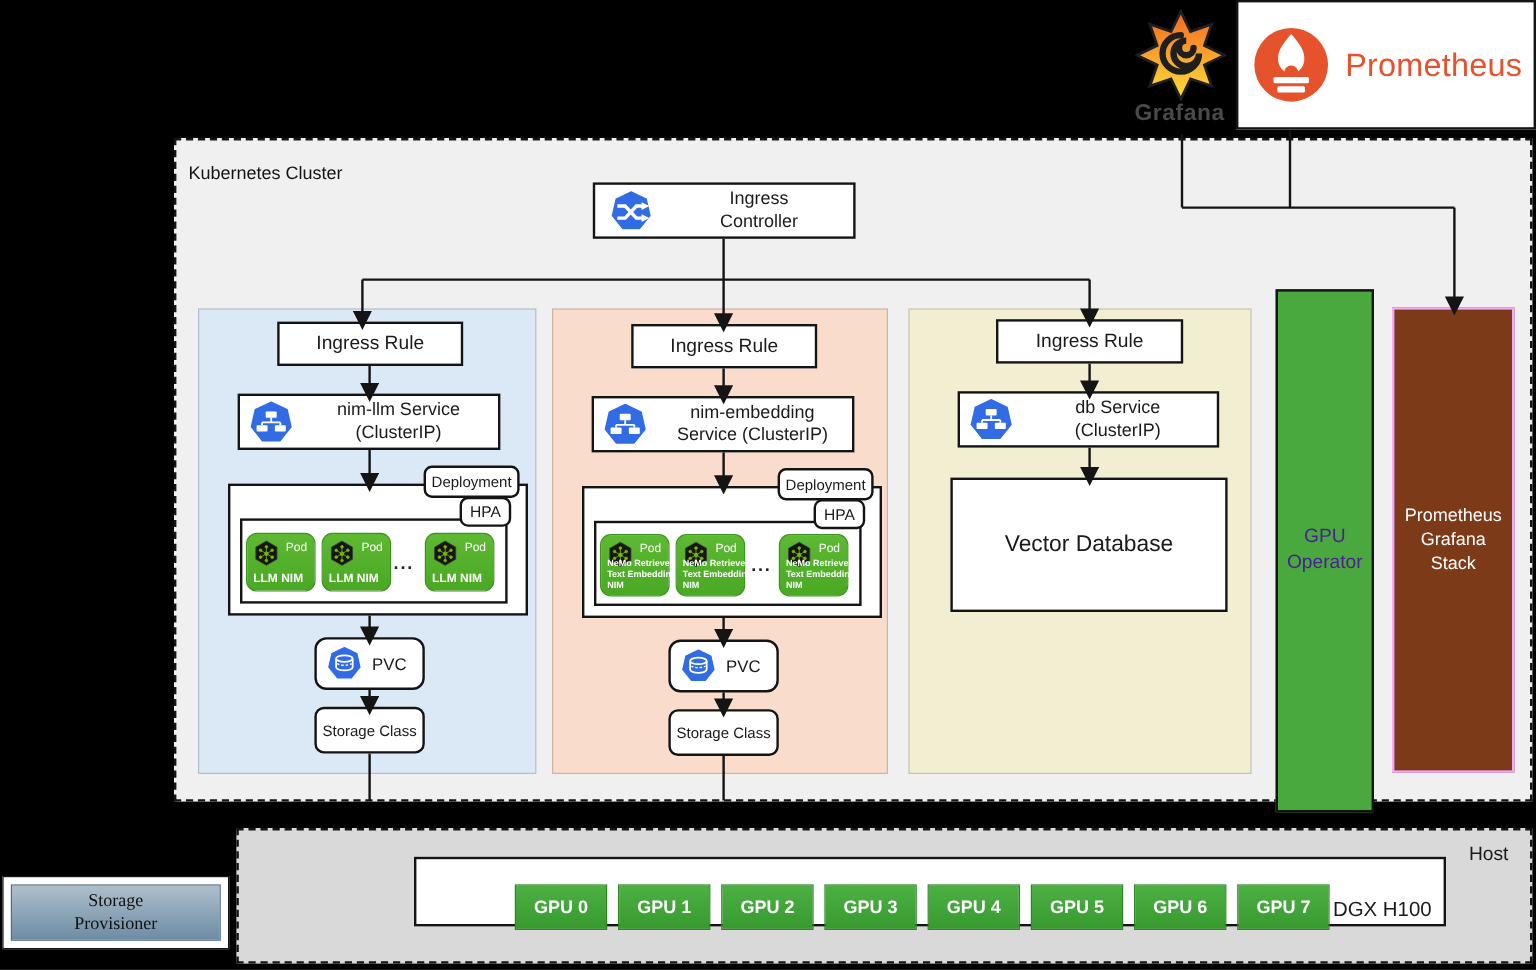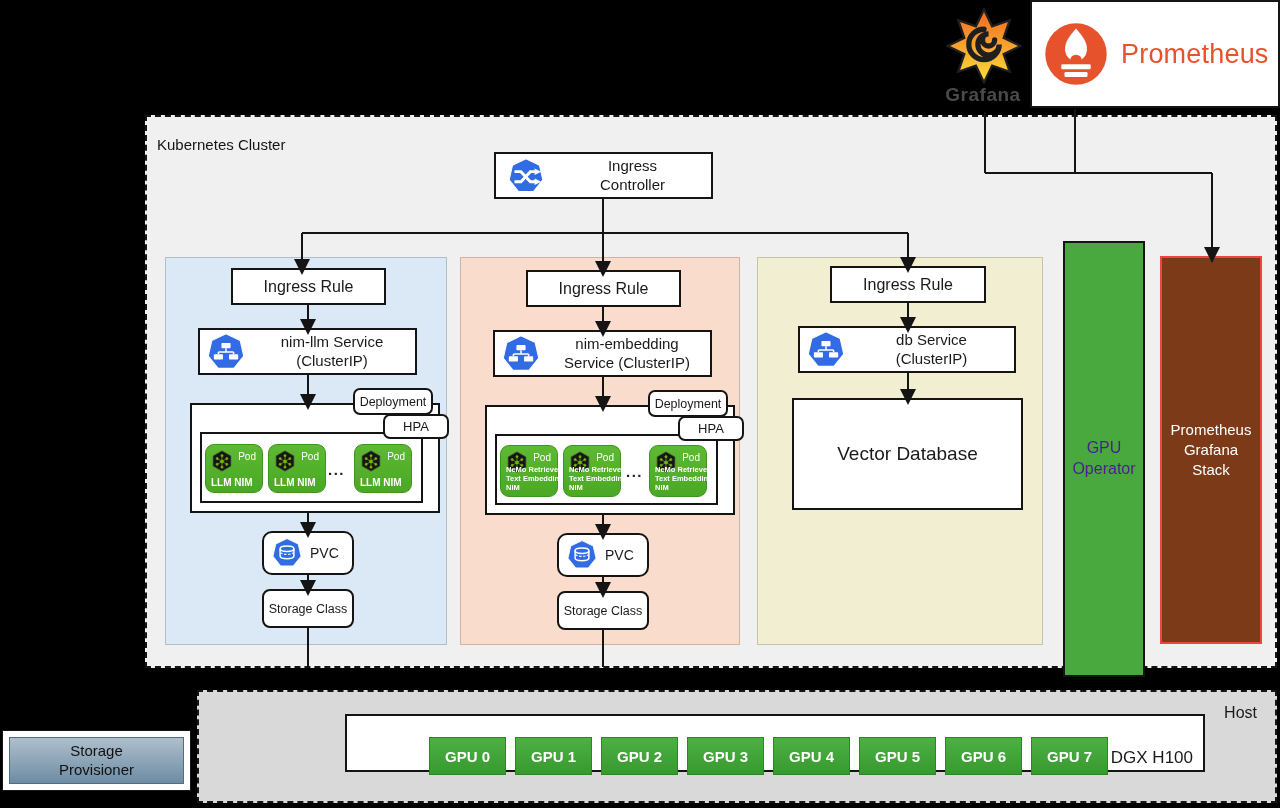--- a/index.html
+++ b/index.html
@@ -41,21 +41,21 @@
   .svc1{left:198px;top:328px;} .svc2{left:493px;top:330px;} .svc3{left:798px;top:326px;width:218px;}
   .svc-text{flex:1;text-align:center;font-size:15px;line-height:1.25;}
   .svc-text span{display:inline-block;max-width:132px;}
 
   .dep{width:250px;height:110px;background:#fff;border:2px solid #141414;position:absolute;}
   .dep1{left:190px;top:403px;} .dep2{left:485px;top:405px;}
   .tab{position:absolute;background:#fff;border:2px solid #141414;border-radius:7px;
        display:flex;align-items:center;justify-content:center;z-index:6;margin-left:15px;}
   .dtab{width:80px;height:27px;font-size:12.5px;}
   .dtab1{left:338px;top:388px;} .dtab2{left:633px;top:390px;}
-  .hpa{width:66px;height:25px;font-size:13px;}
+  .hpa{width:43px;height:25px;font-size:13px;}
   .hpa1{left:368px;top:414px;} .hpa2{left:663px;top:416px;}
   .podsbox{position:absolute;background:#fff;border:2px solid #141414;}
   .pb1{left:200px;top:432px;width:223px;height:71px;}
   .pb2{left:495px;top:434px;width:223px;height:71px;}
 
   .pod{position:absolute;width:58px;border-radius:9px;color:#fff;
        background:linear-gradient(180deg,#5eb933,#4aa824);border:1.5px solid #3e9420;}
   .pod-h49{height:49px;} .pod-h52{height:52px;}
   .pod svg{position:absolute;left:5px;top:4px;}
   .pod-badge{position:absolute;right:6px;top:6px;font-size:10px;}
@@ -68,41 +68,41 @@
 
   .pvc{width:92px;height:44px;border-radius:10px;justify-content:flex-start;padding-left:8px;gap:8px;font-size:14px;}
   .pvc1{left:262px;top:531px;} .pvc2{left:557px;top:533px;}
   .sclass{width:92px;height:39px;border-radius:8px;font-size:12.5px;}
   .sc1{left:262px;top:589px;} .sc2{left:557px;top:591px;}
 
   .vdb{left:792px;top:398px;width:231px;height:112px;font-size:19px;}
 
   .gpu-op{left:1063px;top:241px;width:82px;height:436px;background:#4aa93e;border:2px solid #141414;
           color:#4c1d95;font-size:16px;line-height:1.3;}
-  .prom-stack{left:1160px;top:256px;width:102px;height:388px;background:#7d3a18;border:2px solid #ef4444;
+  .prom-stack{left:1160px;top:256px;width:102px;height:388px;background:#7d3a18;border:2px solid #f0abfc;
           color:#fff;font-size:15px;line-height:1.35;}
   .prom-stack span{display:inline-block;max-width:84px;}
 
   
   .host{left:197px;top:690px;width:1080px;height:113px;background:#d9d9d9;}
   .host-label{position:absolute;right:18px;top:12px;font-size:16px;}
   .dgx{left:345px;top:714px;width:860px;height:58px;background:#fff;border:2px solid #141414;}
   .dgx-label{position:absolute;right:10px;bottom:2px;font-size:17px;margin-top:43px;}
   .gpu-row{position:absolute;left:82px;top:21px;display:flex;gap:9px;}
   .gpu-chip{width:77px;height:38px;color:#fff;font-size:15px;font-weight:600;
             background:linear-gradient(180deg,#4cb044,#389a2e);border:1px solid #2e8523;
             display:flex;align-items:center;justify-content:center;}
 
   
   .sp-outer{left:2px;top:730px;width:189px;height:61px;background:#fff;border:1.5px solid #141414;
             display:flex;align-items:center;justify-content:center;}
   .sp-inner{width:175px;height:47px;background:linear-gradient(180deg,#aebfcb,#6d8ca4);
             border:1px solid #4f6e85;display:flex;align-items:center;justify-content:center;
             font-size:15px;line-height:1.25;text-align:center;color:#111;}
-  .sp-inner span{display:inline-block;max-width:96px;}
+  .sp-inner span{display:inline-block;max-width:96px;font-family:Liberation Serif, serif;}
 
   .lines{position:absolute;left:0;top:0;z-index:40;pointer-events:none;}
 </style>
 </head>
 <body>
 
 <div id="stage">
 
   <div class="abs grafana">
     <svg width="76" height="76" viewBox="0 0 100 100">

